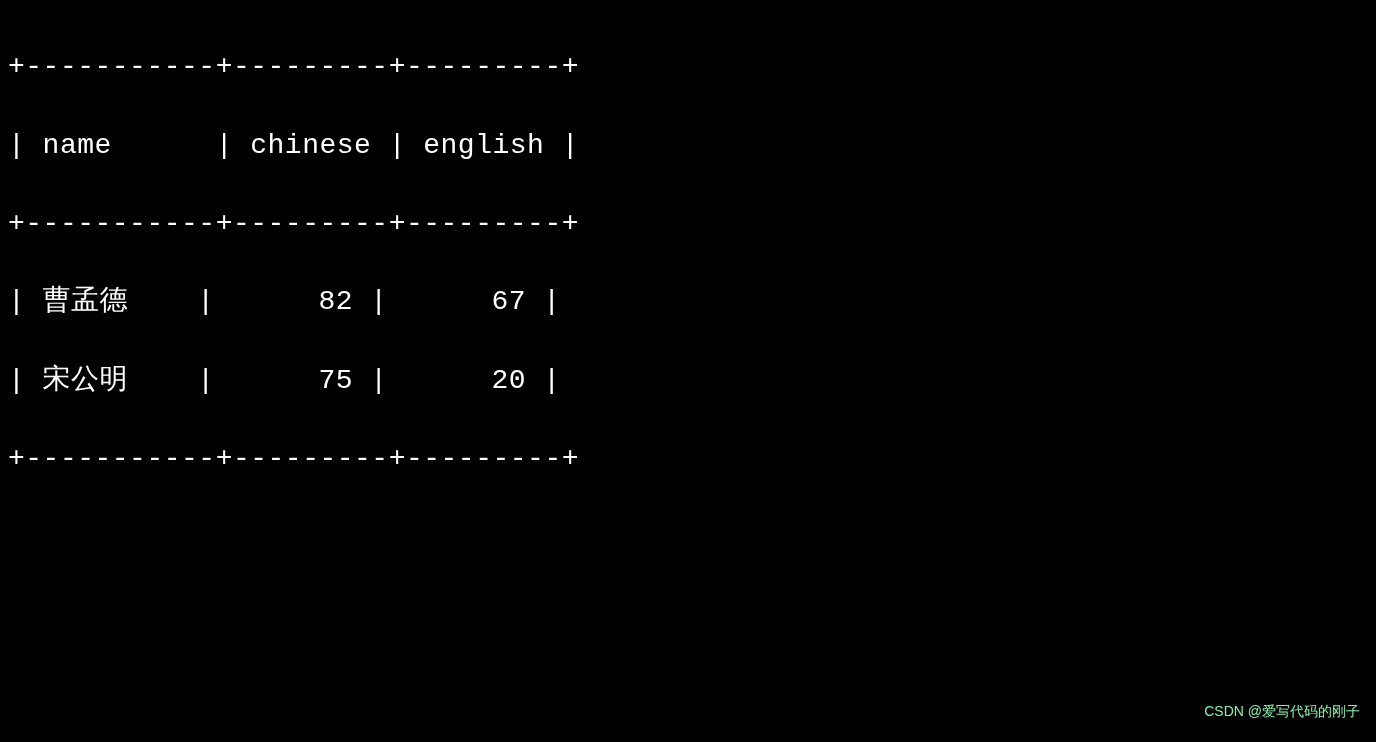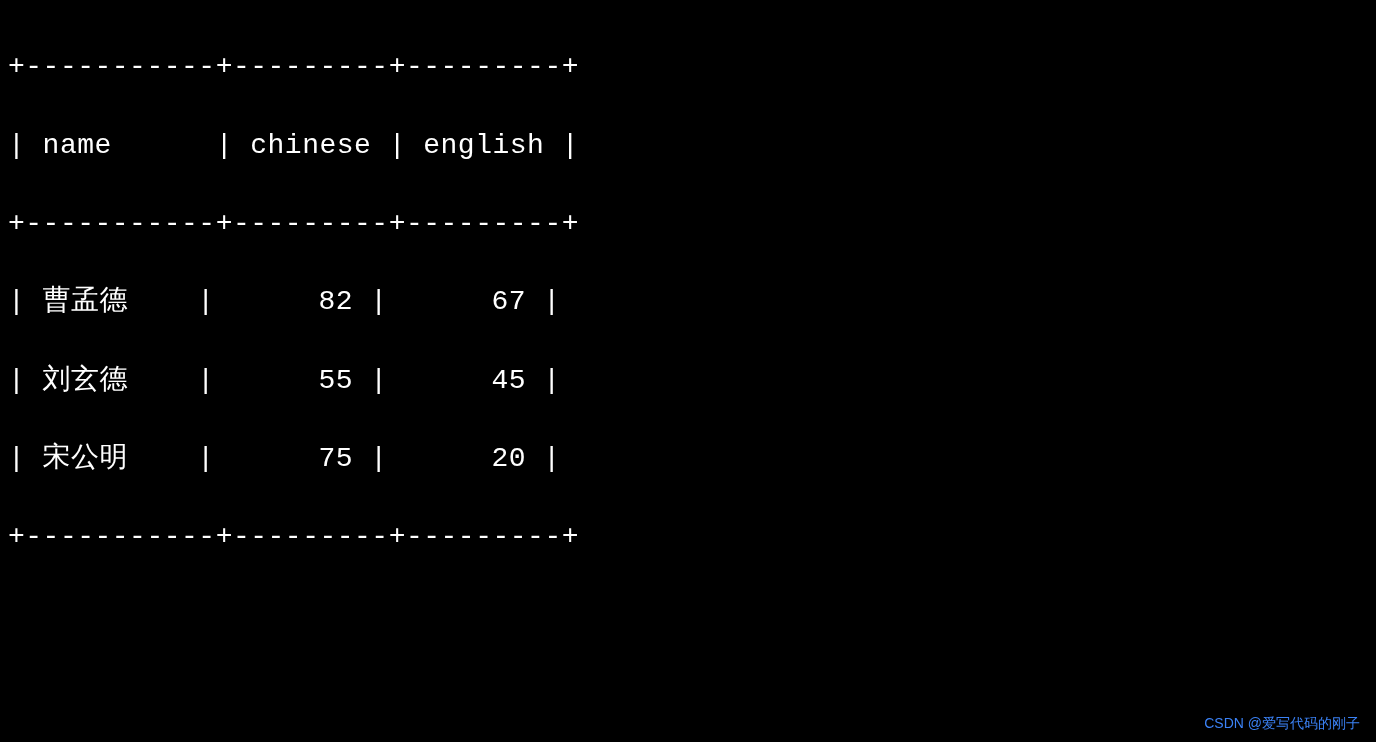--- a/index.html
+++ b/index.html
@@ -22,39 +22,38 @@
     .terminal {
       white-space: pre;
       letter-spacing: 0.5px;
     }
     .prompt-line {
       word-break: break-all;
       white-space: pre-wrap;
     }
     .watermark {
       position: absolute;
-      bottom: 8px;
+      bottom: 20px;
       right: 16px;
-      color: #3b82f6;
+      color: #86efac;
       font-size: 14px;
       font-family: Arial, sans-serif;
     }
     .row {
       display: block;
     }
   </style>
 </head>
 <body>
 
 <div class="terminal">
 <span class="row">+-----------+---------+---------+</span>
 <span class="row">| name      | chinese | english |</span>
 <span class="row">+-----------+---------+---------+</span>
 <span class="row">| 曹孟德    |      82 |      67 |</span>
-<span class="row">| 刘玄德    |      55 |      45 |</span>
 <span class="row">| 宋公明    |      75 |      20 |</span>
 <span class="row">+-----------+---------+---------+</span>
 
 
 
 </div>
 
 <div class="watermark">CSDN @爱写代码的刚子</div>
 
 </body></html>

